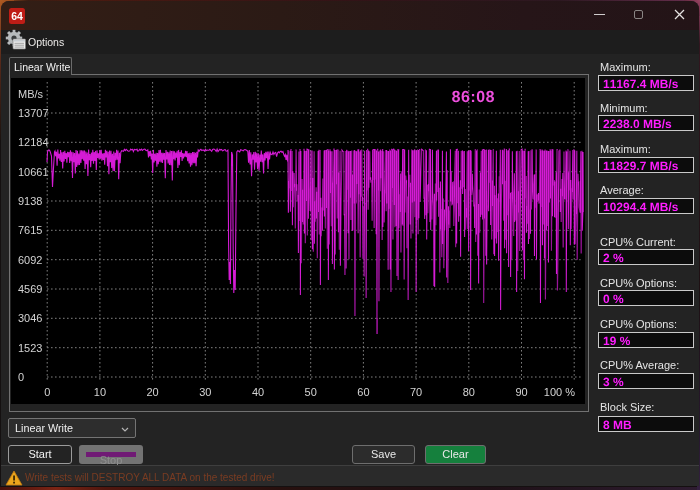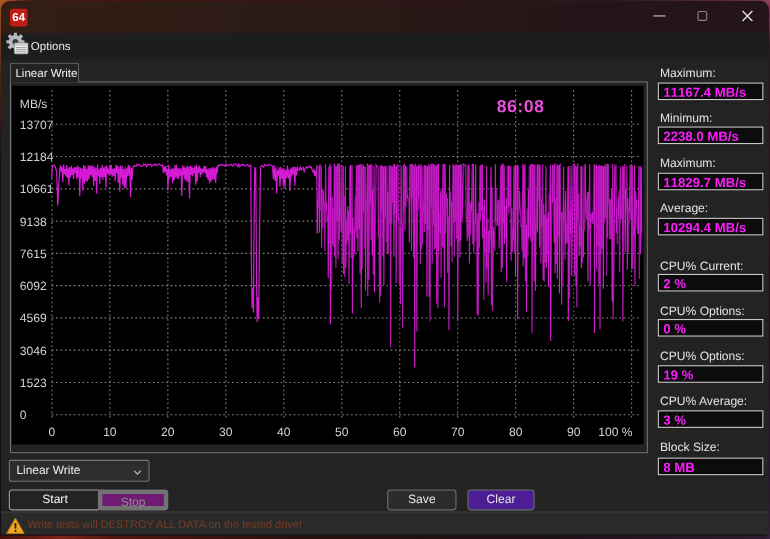--- a/index.html
+++ b/index.html
@@ -20,24 +20,24 @@
 #opt-text { left:27px; top:35px; font-size:10.5px; color:#eceae8; }
 #tab { left:8px; top:56px; width:63px; height:18px; border:1px solid #6b6b6b; border-bottom:none; border-radius:2px 2px 0 0; background:#232323; z-index:3; }
 #tab span { position:absolute; left:4px; top:3px; font-size:10.5px; color:#f2f2f2; white-space:nowrap; }
 #frame { left:8px; top:73px; width:580px; height:338px; border:1px solid #717171; background:#232323; z-index:2; }
 #plot { left:10px; top:77px; width:574px; height:326px; background:#000; z-index:4; opacity:0.99; }
 #combo1 { left:7px; top:417px; width:128px; height:20px; }
 #combo2 { left:143px; top:417px; width:304px; height:20px; }
 .combo { background:#2d2d2d; border:1px solid #747474; border-radius:2px; color:#f0f0f0; font-size:10.8px; line-height:18px; padding-left:6px; white-space:nowrap; }
 .chev { position:absolute; right:6px; top:8px; width:8px; height:5px; }
 .btn { font-size:11px; text-align:center; line-height:17px; border-radius:3px; height:19px; }
-#b-start { left:7px; top:444px; width:84px; background:#232323; border:1px solid #9b9b9b; color:#f2f2f2; }
-#b-stop { left:88px; top:444px; width:64px; background:#701a75; border:4px solid #737373; color:#8f8f8f; }
+#b-start { left:7px; top:444px; width:64px; background:#232323; border:1px solid #9b9b9b; color:#f2f2f2; }
+#b-stop { left:78px; top:444px; width:64px; background:#701a75; border:7px solid #737373; color:#8f8f8f; }
 #b-save { left:351px; top:444px; width:63px; background:#2c2c2c; border:1px solid #6e6e6e; color:#e8e8e8; }
-#b-clear { left:424px; top:444px; width:61px; background:#4c1d95; border:1px solid #6e6e6e; color:#e8e8e8; }
+#b-clear { left:424px; top:444px; width:61px; background:#15803d; border:1px solid #6e6e6e; color:#e8e8e8; }
 #statusbar { left:0; top:464px; width:698px; height:21px; background:#2a2a2a; border-top:1px solid #3e3e3e; }
 #stext { left:24px; top:471px; font-size:10px; color:#7a3c22; }
 .slabel { position:absolute; left:599px; font-size:11px; color:#e4e4e4; }
 .sval { position:absolute; left:597px; width:96px; height:16px; background:#0c0c0c; border:1px solid #c9c9c9; } .sval svg { display:block; }
 .g { stroke:#818181; stroke-width:1; stroke-dasharray:1.6 2.4; fill:none; }
 .t { fill:#d6d6d6; font-size:11px; font-family:"Liberation Sans",sans-serif; }
 </style></head>
 <body>
 <div class="abs" id="edge-top"></div>
 <div class="abs" id="edge-left"></div>

